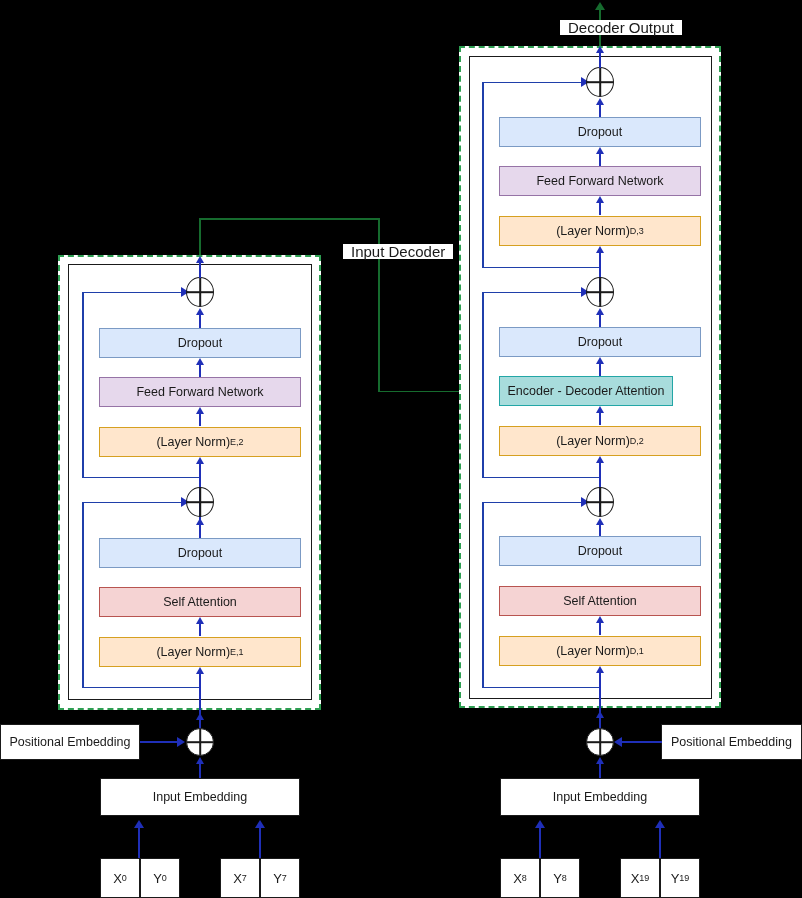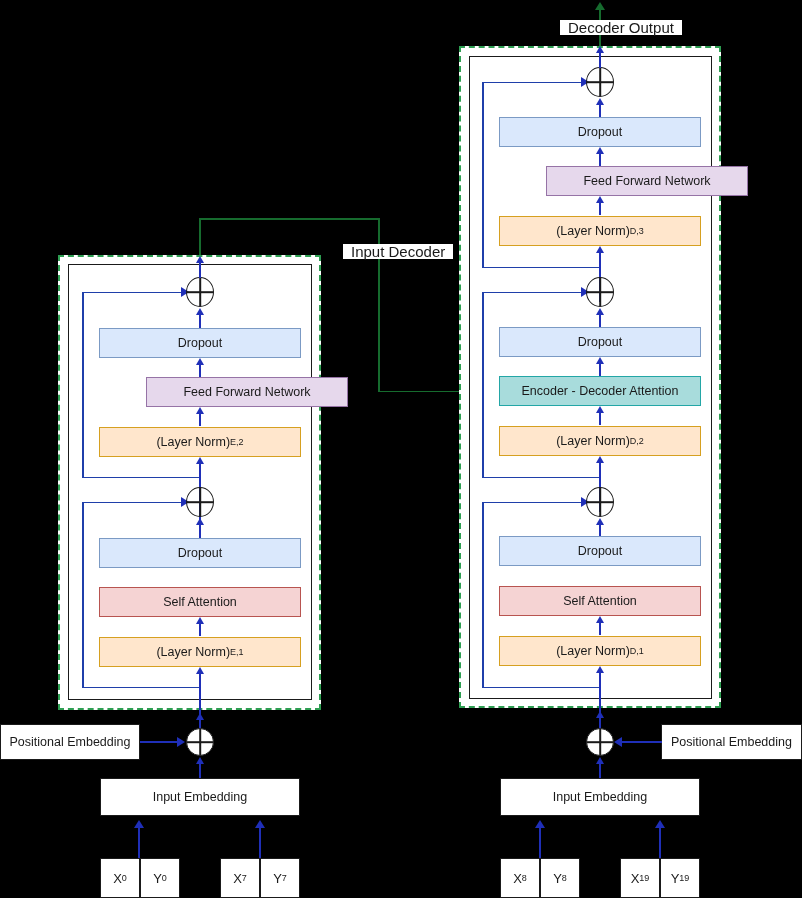--- a/index.html
+++ b/index.html
@@ -36,21 +36,21 @@
     display: flex;
     align-items: center;
     justify-content: center;
     font-size: 12.5px;
     color: #1a1a1a;
     border-width: 1px;
     border-style: solid;
     white-space: nowrap;
   }
   .block.dropout  { background:#dae8fc; border-color:#7b9ac4; }
-  .block.ffn      { background:#e6d8ec; border-color:#9673a6;margin-left:47px; }
+  .block.ffn      { background:#e6d8ec; border-color:#9673a6; }
   .block.lnorm    { background:#ffe6cc; border-color:#d6a020; }
   .block.selfattn { background:#f5d3d3; border-color:#b85450; }
   .block.encdec   { background:#a8dcdc; border-color:#23a6a6; }
   .block.plain    { background:#ffffff; border-color:#1a1a1a; }
   .block.token    { background:#ffffff; border-color:#1a1a1a; font-size:13px; }
 
   .sub { font-size: 9px; vertical-align: -2px; }
 
   
   .vline  { background:#1f2fb8; width:2px; }
@@ -281,21 +281,21 @@
     <div class="bar-h"></div>
       <div class="bar-v"></div>
   </div>
 
   <div class="abs vline" style="left:599px; top:313px; height:15px;"></div>
   <div class="abs arrow-up small" style="left:596px; top:308px;"></div>
   <div class="abs block dropout" style="left:499px; top:327px; width:202px; height:30px;">Dropout</div>
 
   <div class="abs vline" style="left:599px; top:362px; height:14px;"></div>
   <div class="abs arrow-up small" style="left:596px; top:357px;"></div>
-  <div class="abs block encdec" style="left:499px; top:376px; width:202px; height:30px;">Encoder - Decoder Attention</div>
+  <div class="abs block encdec" style="left:499px; top:376px; width:174px; height:30px;">Encoder - Decoder Attention</div>
 
   <div class="abs vline" style="left:599px; top:411px; height:14px;"></div>
   <div class="abs arrow-up small" style="left:596px; top:406px;"></div>
   <div class="abs block lnorm" style="left:499px; top:426px; width:202px; height:30px;">
     <span>(Layer Norm)</span>
       <span class="sub">D,2</span>
   </div>
 
   <div class="abs vline" style="left:599px; top:462px; height:50px;"></div>
   <div class="abs arrow-up small" style="left:596px; top:456px;"></div>

